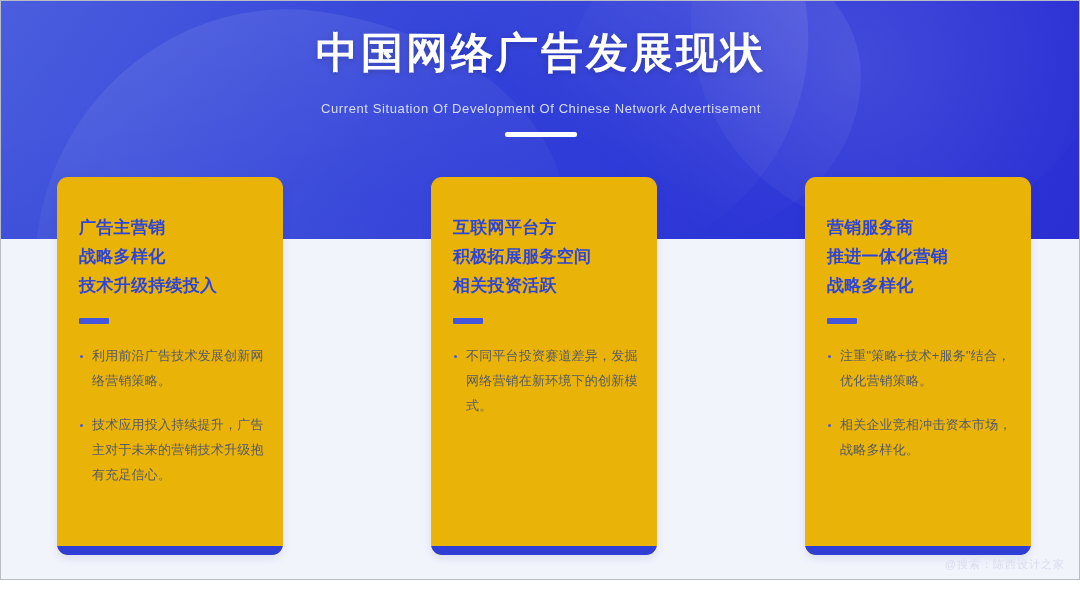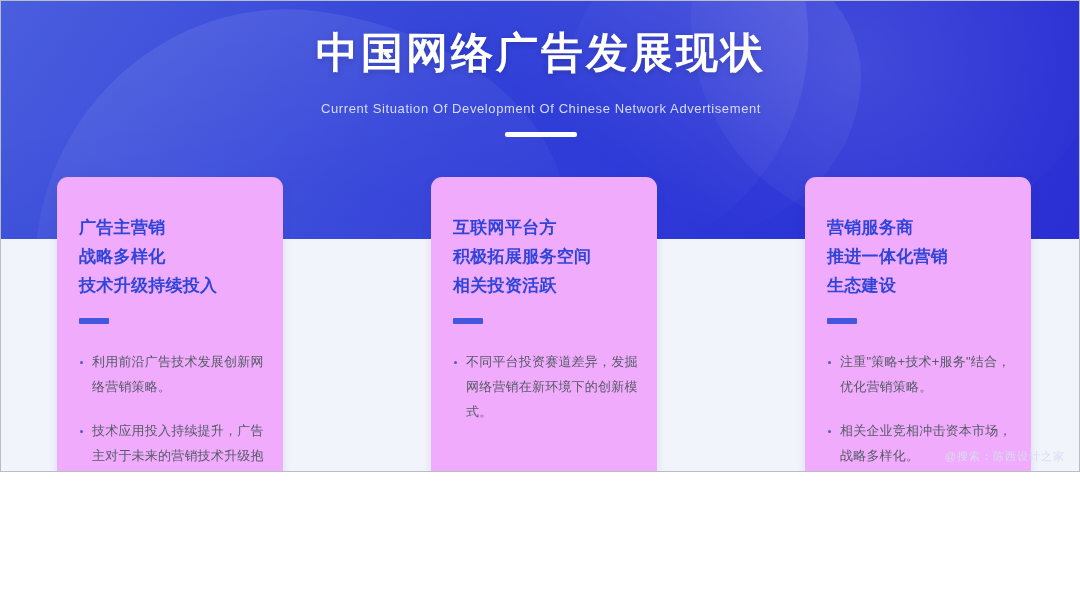--- a/index.html
+++ b/index.html
@@ -7,21 +7,21 @@
     padding: 0;
     background: #ffffff;
   }
   body {
     font-family: "Liberation Sans", "DejaVu Sans", sans-serif;
   }
 
   #slide {
     position: relative;
     width: 1080px;
-    height: 472px;
+    height: 580px;
     overflow: hidden;
     background: #f2f4fc;
     border: 1px solid #b9bcc4;
     box-sizing: border-box;
   }
 
   
   #header {
     position: absolute;
     left: 0; top: 0;
@@ -117,21 +117,21 @@
     top: 176px;
     width: 974px;
     height: 378px;
     display: flex;
     justify-content: space-between;
   }
   .card {
     position: relative;
     width: 226px;
     height: 378px;
-    background: #f0abfc;
+    background: #eab308;
     border-radius: 11px;
     box-shadow: 0 3px 10px rgba(40,55,150,0.12);
     box-sizing: border-box;
     padding: 36px 15px 0 22px;
     overflow: hidden;
   }
   .card-bottom-bar {
     position: absolute;
     left: 0;
     bottom: 0;
@@ -149,21 +149,21 @@
     white-space: pre-line;
   }
   .card-rule {
     margin-top: 17px;
     width: 30px;
     height: 6px;
     background: #4356dd;
     border-radius: 1px;
   }
   .card-bullets {
-    margin-top: 26px;
+    margin-top: 20px;
     padding: 0;
     list-style: none;
   }
   .card-bullets li {
     position: relative;
     padding-left: 13px;
     margin-bottom: 19px;
     font-size: 13px;
     line-height: 1.92;
     color: #565b66;
@@ -233,21 +233,21 @@
       <div class="card-rule"></div>
       <ul class="card-bullets">
         <li>不同平台投资赛道差异，发掘网络营销在新环境下的创新模式。</li>
       </ul>
       <div class="card-bottom-bar"></div>
     </div>
 
     <div class="card">
       <div class="card-heading">营销服务商
 推进一体化营销
-生态建设</div>
+战略多样化</div>
       <div class="card-rule"></div>
       <ul class="card-bullets">
         <li>注重"策略+技术+服务"结合，优化营销策略。</li>
         <li>相关企业竞相冲击资本市场，战略多样化。</li>
       </ul>
       <div class="card-bottom-bar"></div>
     </div>
 
 
   </div>

